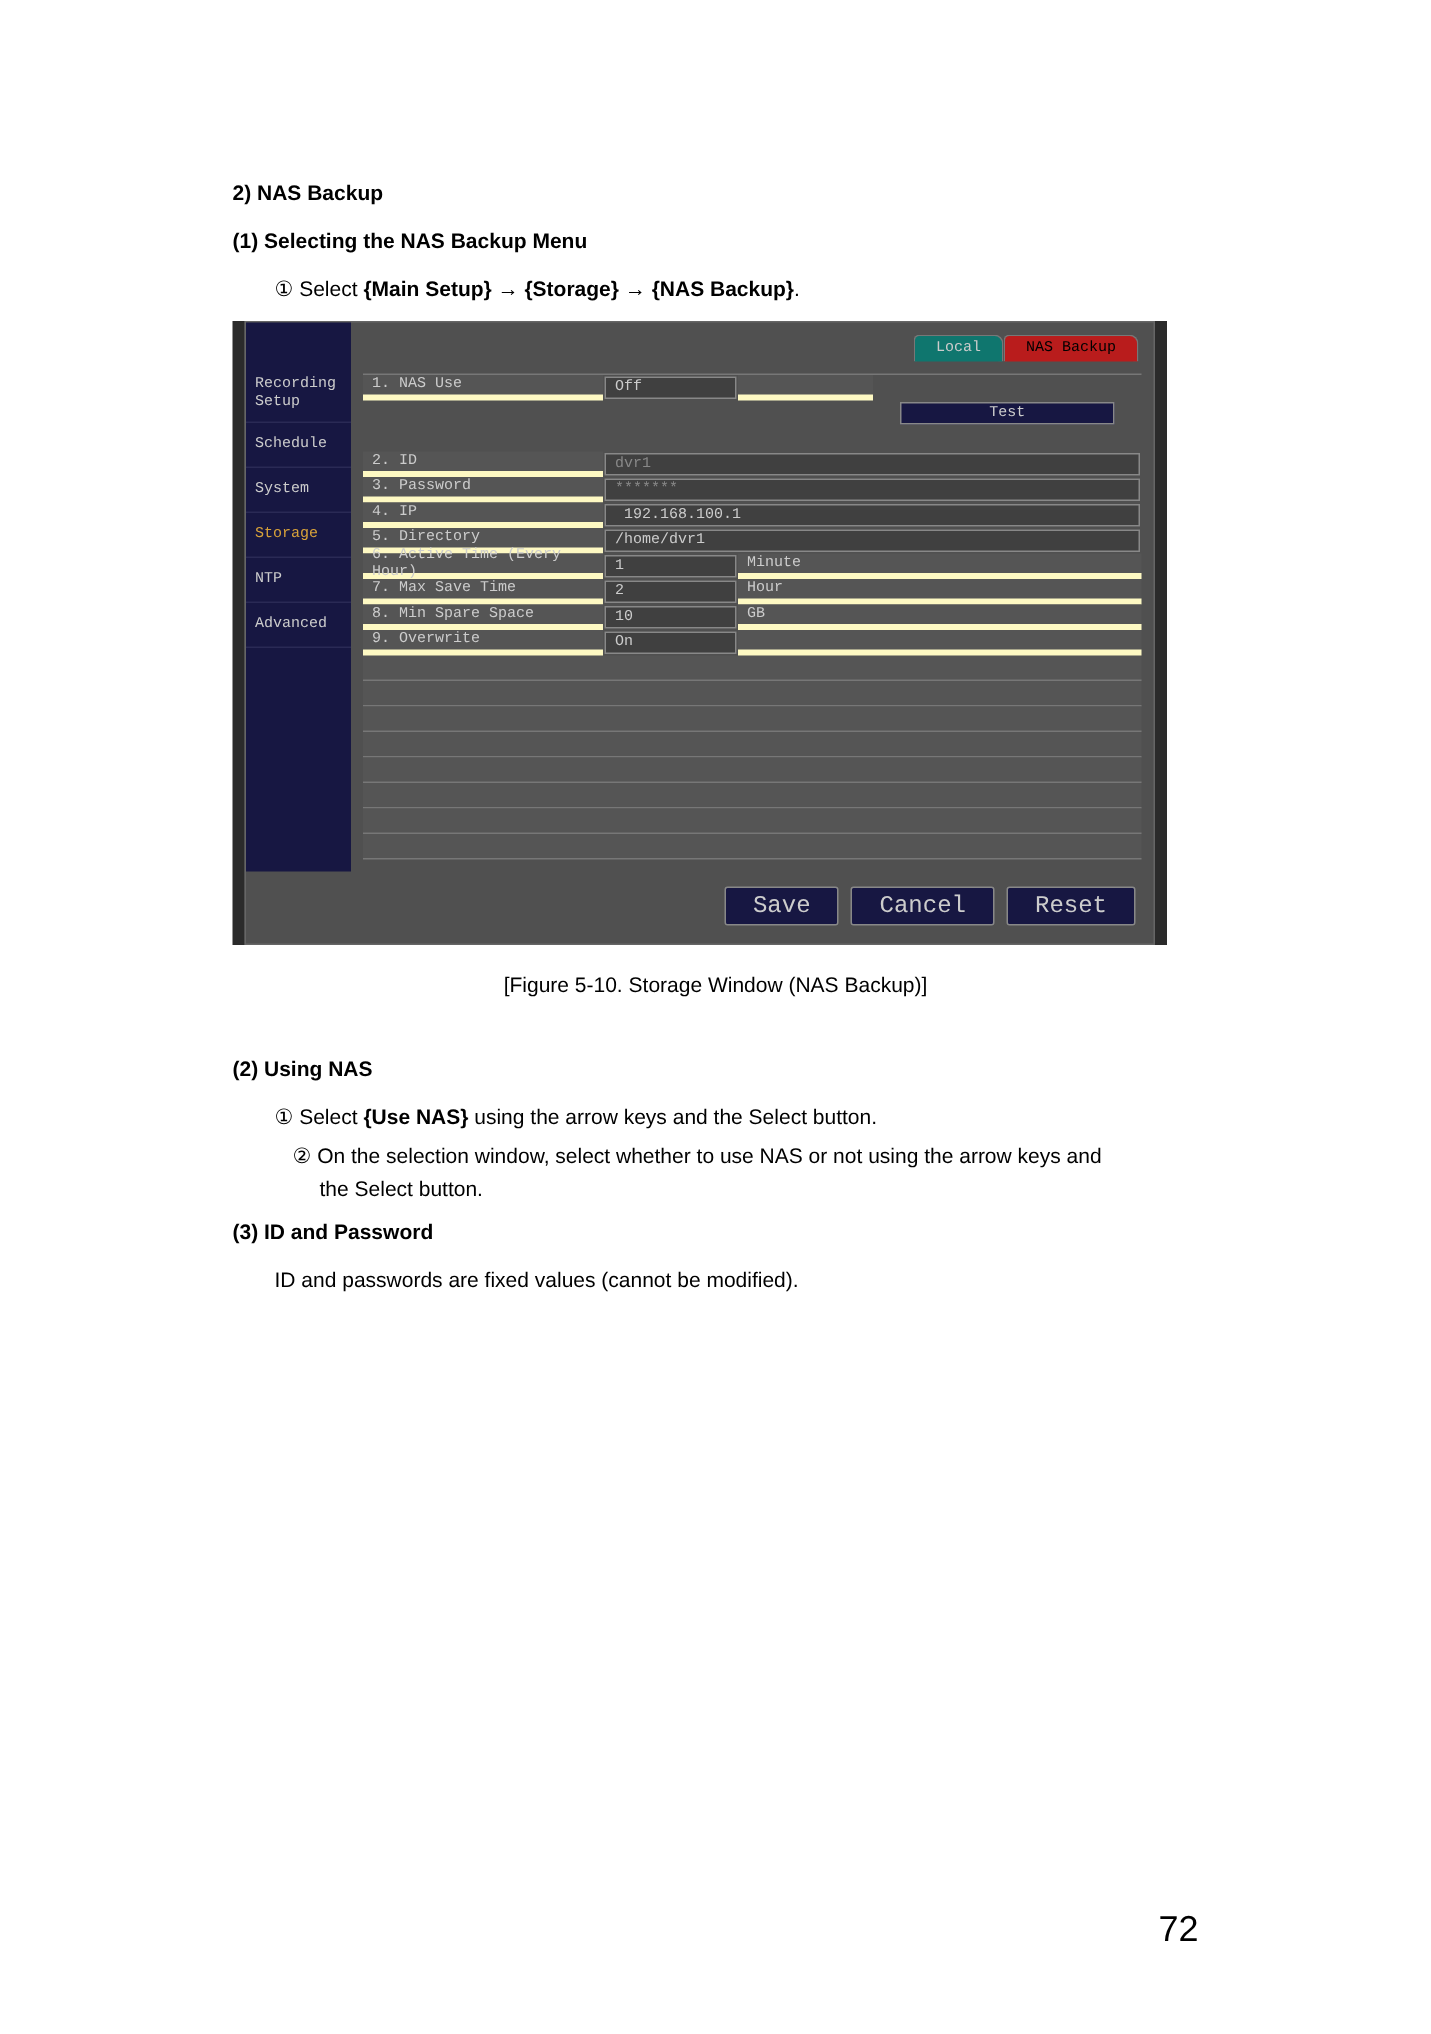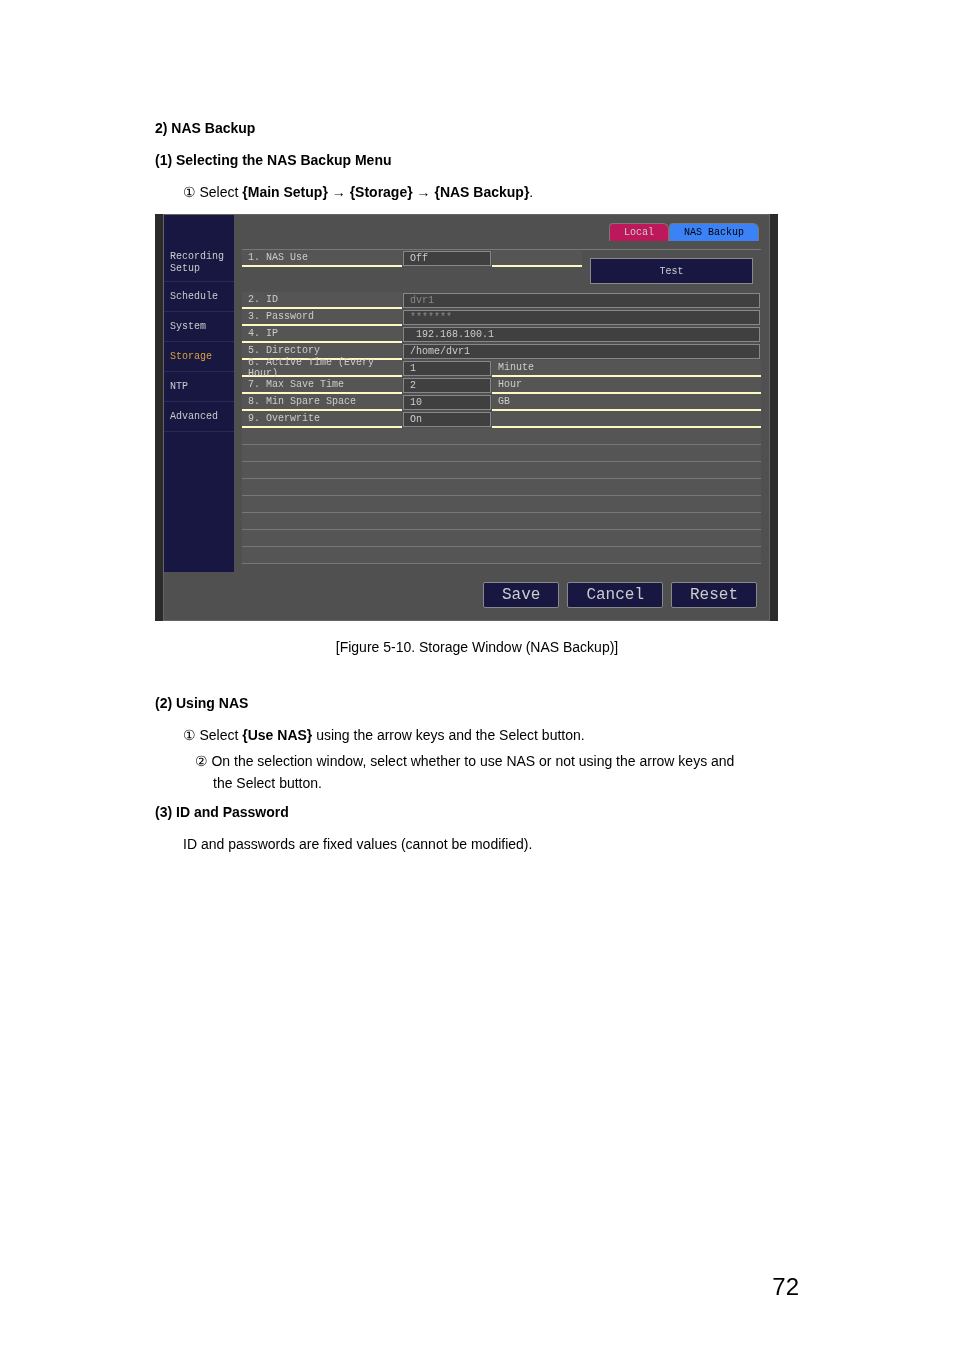--- a/index.html
+++ b/index.html
@@ -94,50 +94,50 @@
       padding: 8px 8px 8px 8px;
       position: relative;
       min-height: 320px;
     }
     .ss-toptabs {
       position: absolute; top: 8px; right: 10px;
       display: flex; gap: 0;
     }
     .ss-toptabs .tt {
       font-size: 10px; padding: 3px 14px;
-      background: #be185d; color: #ccc;
+      background: #0f766e; color: #ccc;
       border: 1px solid #777; border-bottom: none;
       border-top-left-radius: 4px; border-top-right-radius: 6px;
     }
-    .ss-toptabs .tt.active { background: #3b82f6; color: #000; }
+    .ss-toptabs .tt.active { background: #b91c1c; color: #000; }
     .ss-table {
       margin-top: 26px;
       display: grid;
       grid-template-columns: 160px 90px 90px 1fr;
       border-top: 1px solid #777;
     }
     .ss-table > div {
-      border-bottom: 2px solid #fef9c3;
+      border-bottom: 4px solid #fef9c3;
       padding: 2px 6px;
       font-size: 10px;
       color: #ccc;
       height: 17px;
       display: flex; align-items: center;
       background: #555;
     }
     .ss-table > div.valcell {
       background: #404040;
       border: 1px solid #888;
       margin: 1px;
       height: 15px;
     }
     .ss-table > div.disabled { color: #888; }
     .ss-table > div.btn-test {
       background: #171742; color: #ccc; justify-content: center;
-      border: 1px solid #888; margin: 8px; height: 26px;
+      border: 1px solid #888; margin: 18px; height: 15px;
     }
     .ss-table > div.empty { background: #555; }
     .ss-footer {
       display: flex; justify-content: flex-end; gap: 8px;
       padding: 10px 12px 12px 12px;
     }
     .ss-footer .fbtn {
       background: #171742; color: #ccc; font-size: 16px;
       padding: 3px 18px; border: 1px solid #888; border-radius: 2px;
     }

